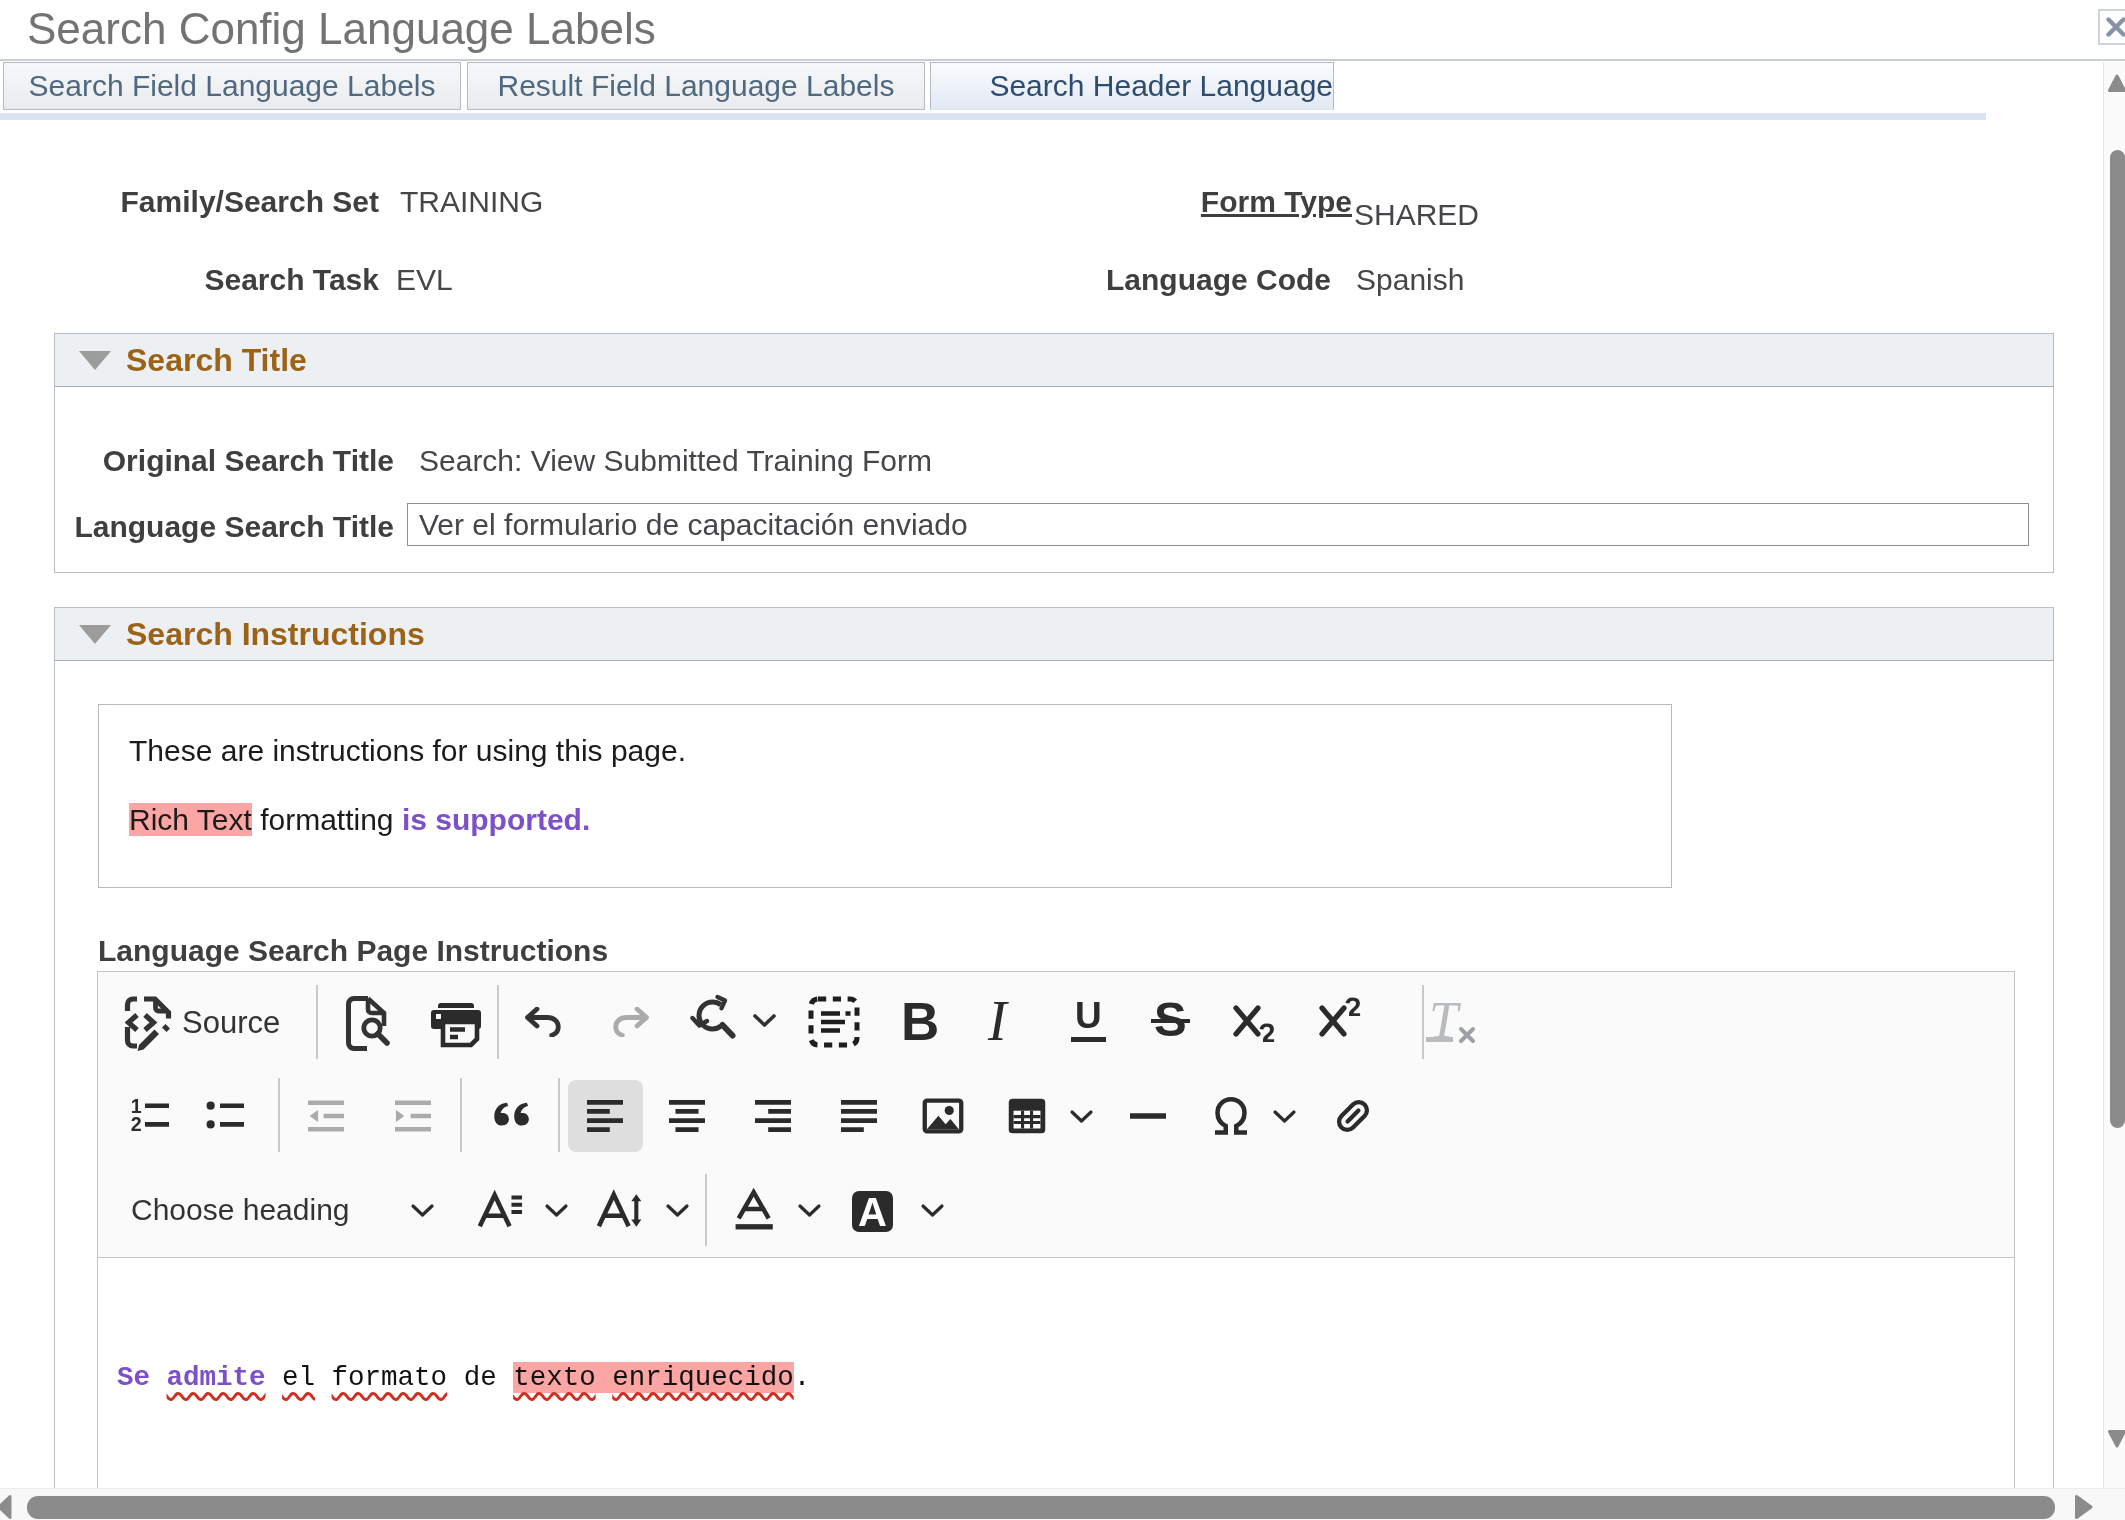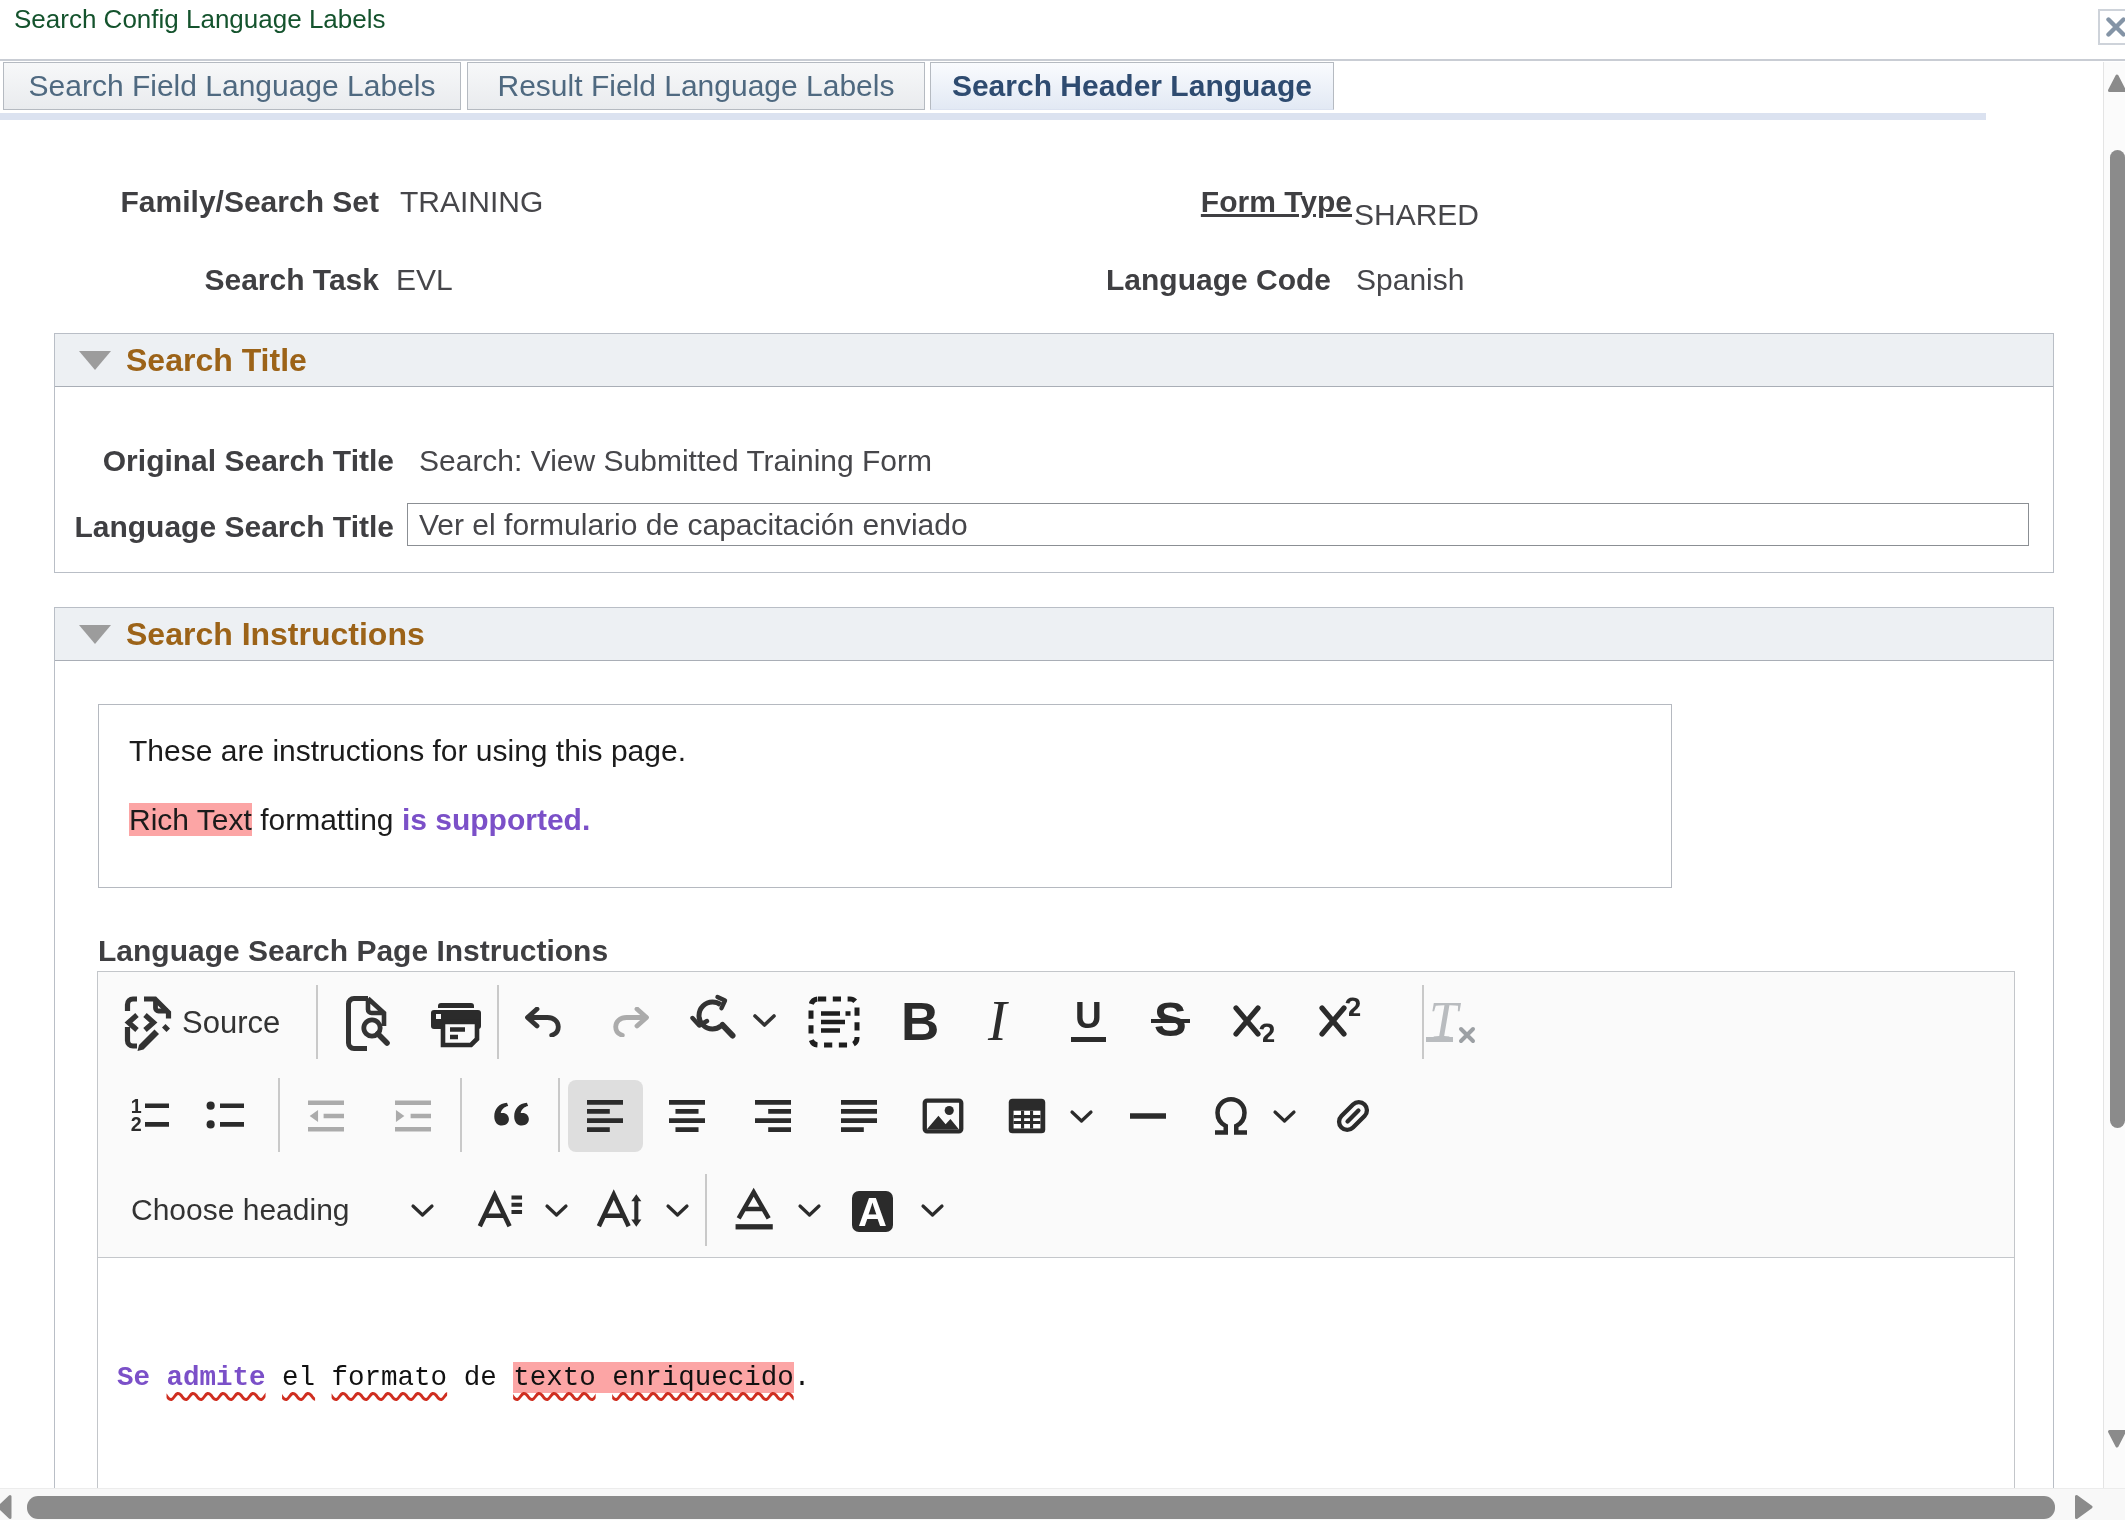--- a/index.html
+++ b/index.html
@@ -1,31 +1,31 @@
 <!DOCTYPE html>
 <html><head>
 <meta charset="utf-8">
 <style>
   * { margin:0; padding:0; box-sizing:border-box; }
   html,body { width:2125px; height:1520px; overflow:hidden; background:#fff;
     font-family:"Liberation Sans", sans-serif; }
   body { position:relative; }
 
-  .pgtitle { position:absolute; left:14px; top:4px; font-size:26px; color:#14532d; }
+  .pgtitle { position:absolute; left:27px; top:4px; font-size:44px; color:#737373; }
 
   .closebox { position:absolute; left:2098px; top:9px; width:34px; height:36px;
     border:2px solid #ced3da; background:#fff; }
   .closebox svg { display:block; margin:5px 0 0 5px; }
 
   .topline { position:absolute; left:0; top:59px; width:2125px; height:2px; background:#c9cdd4; }
 
   .tab { position:absolute; top:62px; height:48px; border:1px solid #b5bac1;
     background:linear-gradient(#f7f8f9,#e9ebee); color:#4f6980; font-size:30px;
     text-align:center; line-height:46px; }
-  .tab.active { background:linear-gradient(#f9fbfe,#e2e9f4); color:#2e4b70; font-weight:bold; border-bottom-color:#dbe2f0;}
+  .tab.active { background:linear-gradient(#f9fbfe,#e2e9f4); color:#2e4b70; font-weight:normal; border-bottom-color:#dbe2f0;text-align:right;}
   .tabband { position:absolute; left:0; top:113px; width:1986px; height:7px; background:#dbe2f0; }
 
   .lbl { position:absolute; font-size:30px; font-weight:bold; color:#3f3f42; text-align:right; white-space:nowrap; }
   .glyph { position:absolute; line-height:1; color:#2b2b2b; font-family:"Liberation Sans",sans-serif; }
   .glyphbar { position:absolute; background:#2b2b2b; }
   .val { position:absolute; font-size:30px; color:#46464a; }
 
   .sec { position:absolute; left:54px; width:2000px; border:1px solid #b9bec6; background:#fff; }
   .sechdr { height:53px; background:#edf0f3; border-bottom:1px solid #a9aeb6; position:relative; }
   .sechdr .tri { position:absolute; left:24px; top:17px; width:0; height:0;

